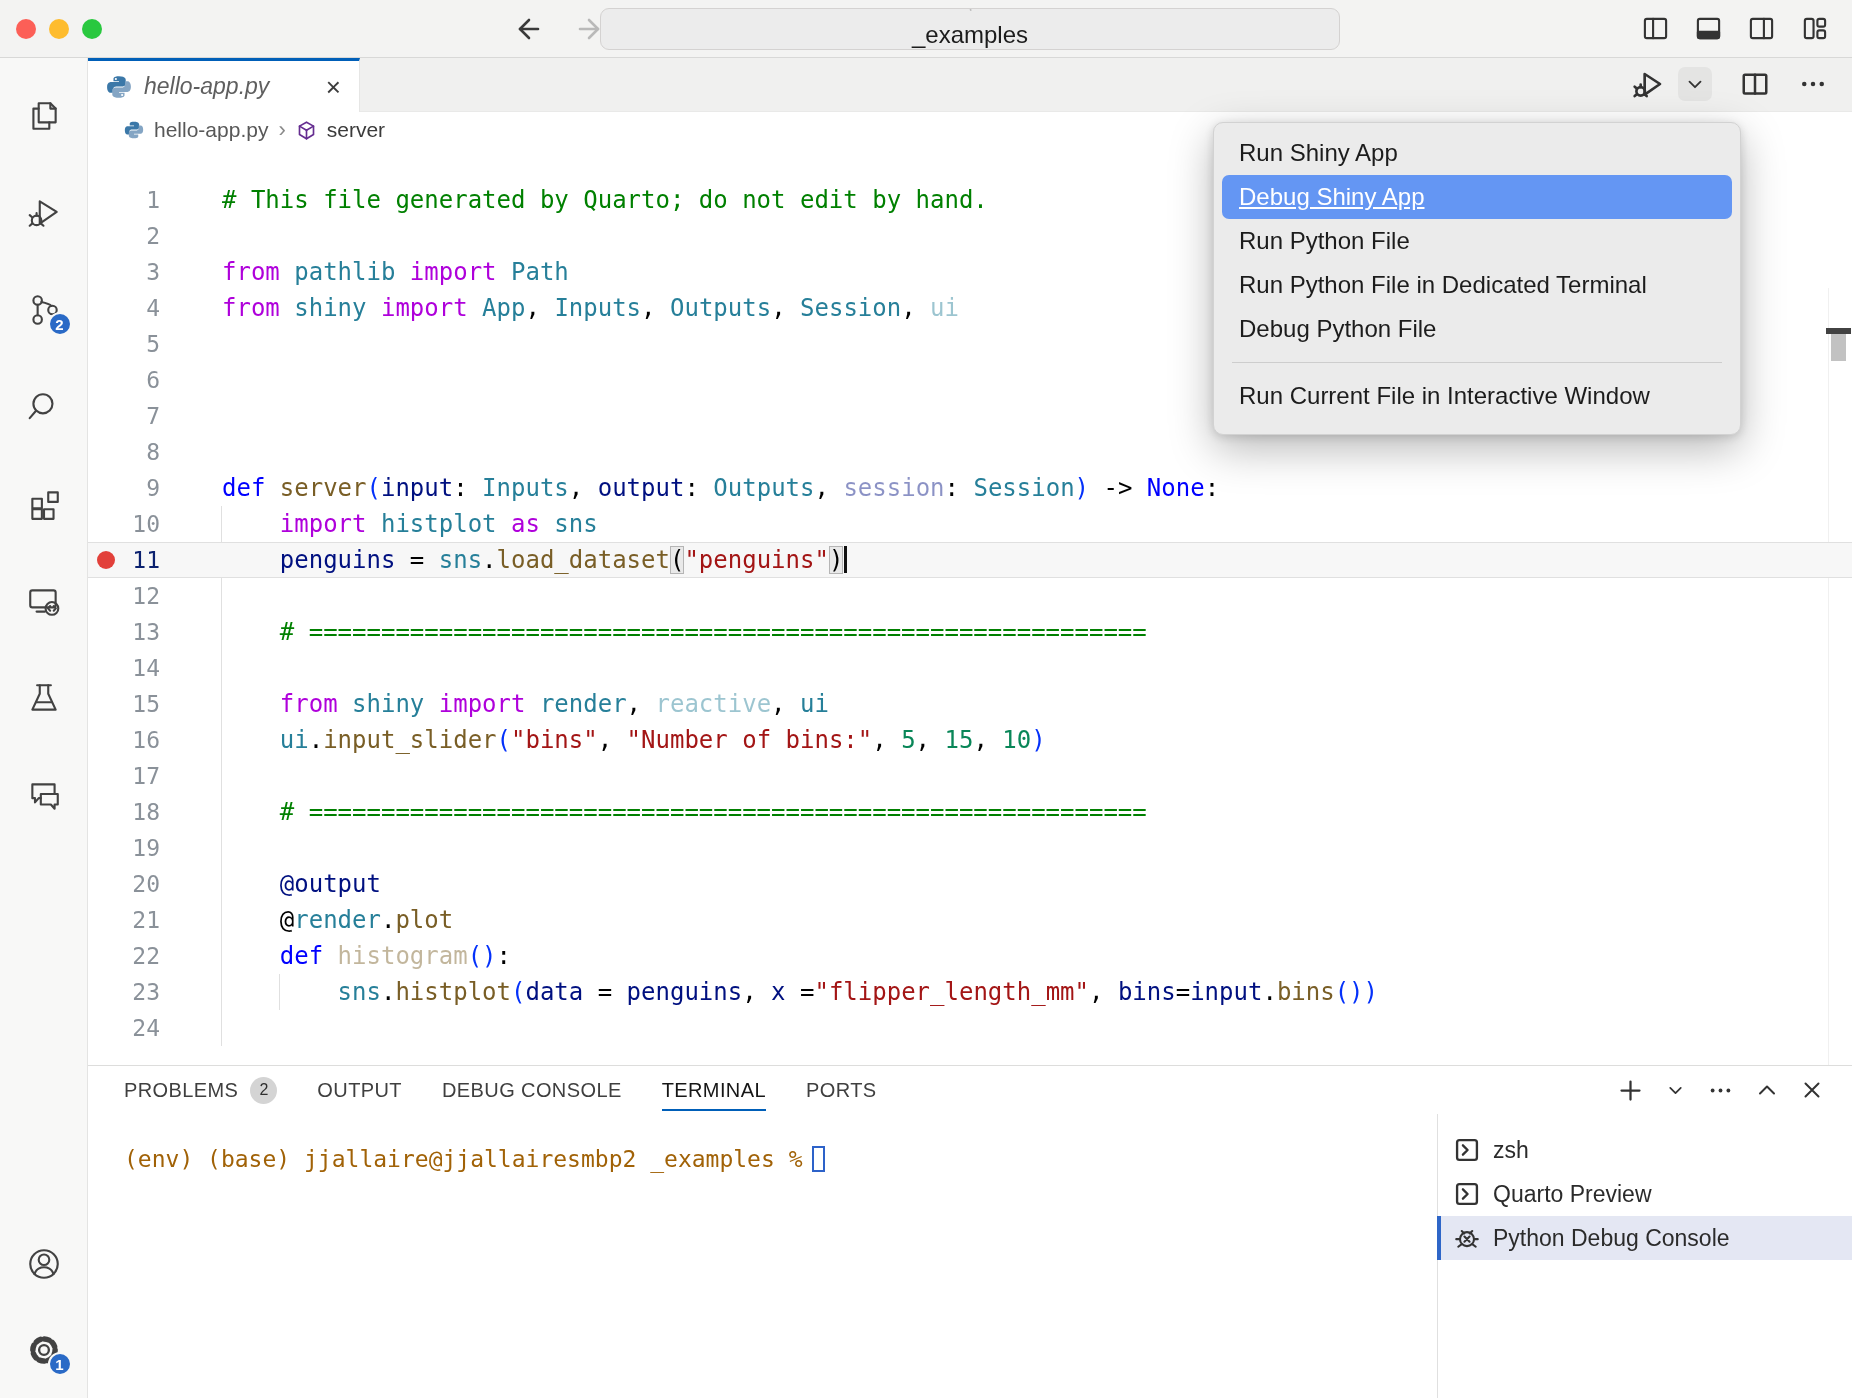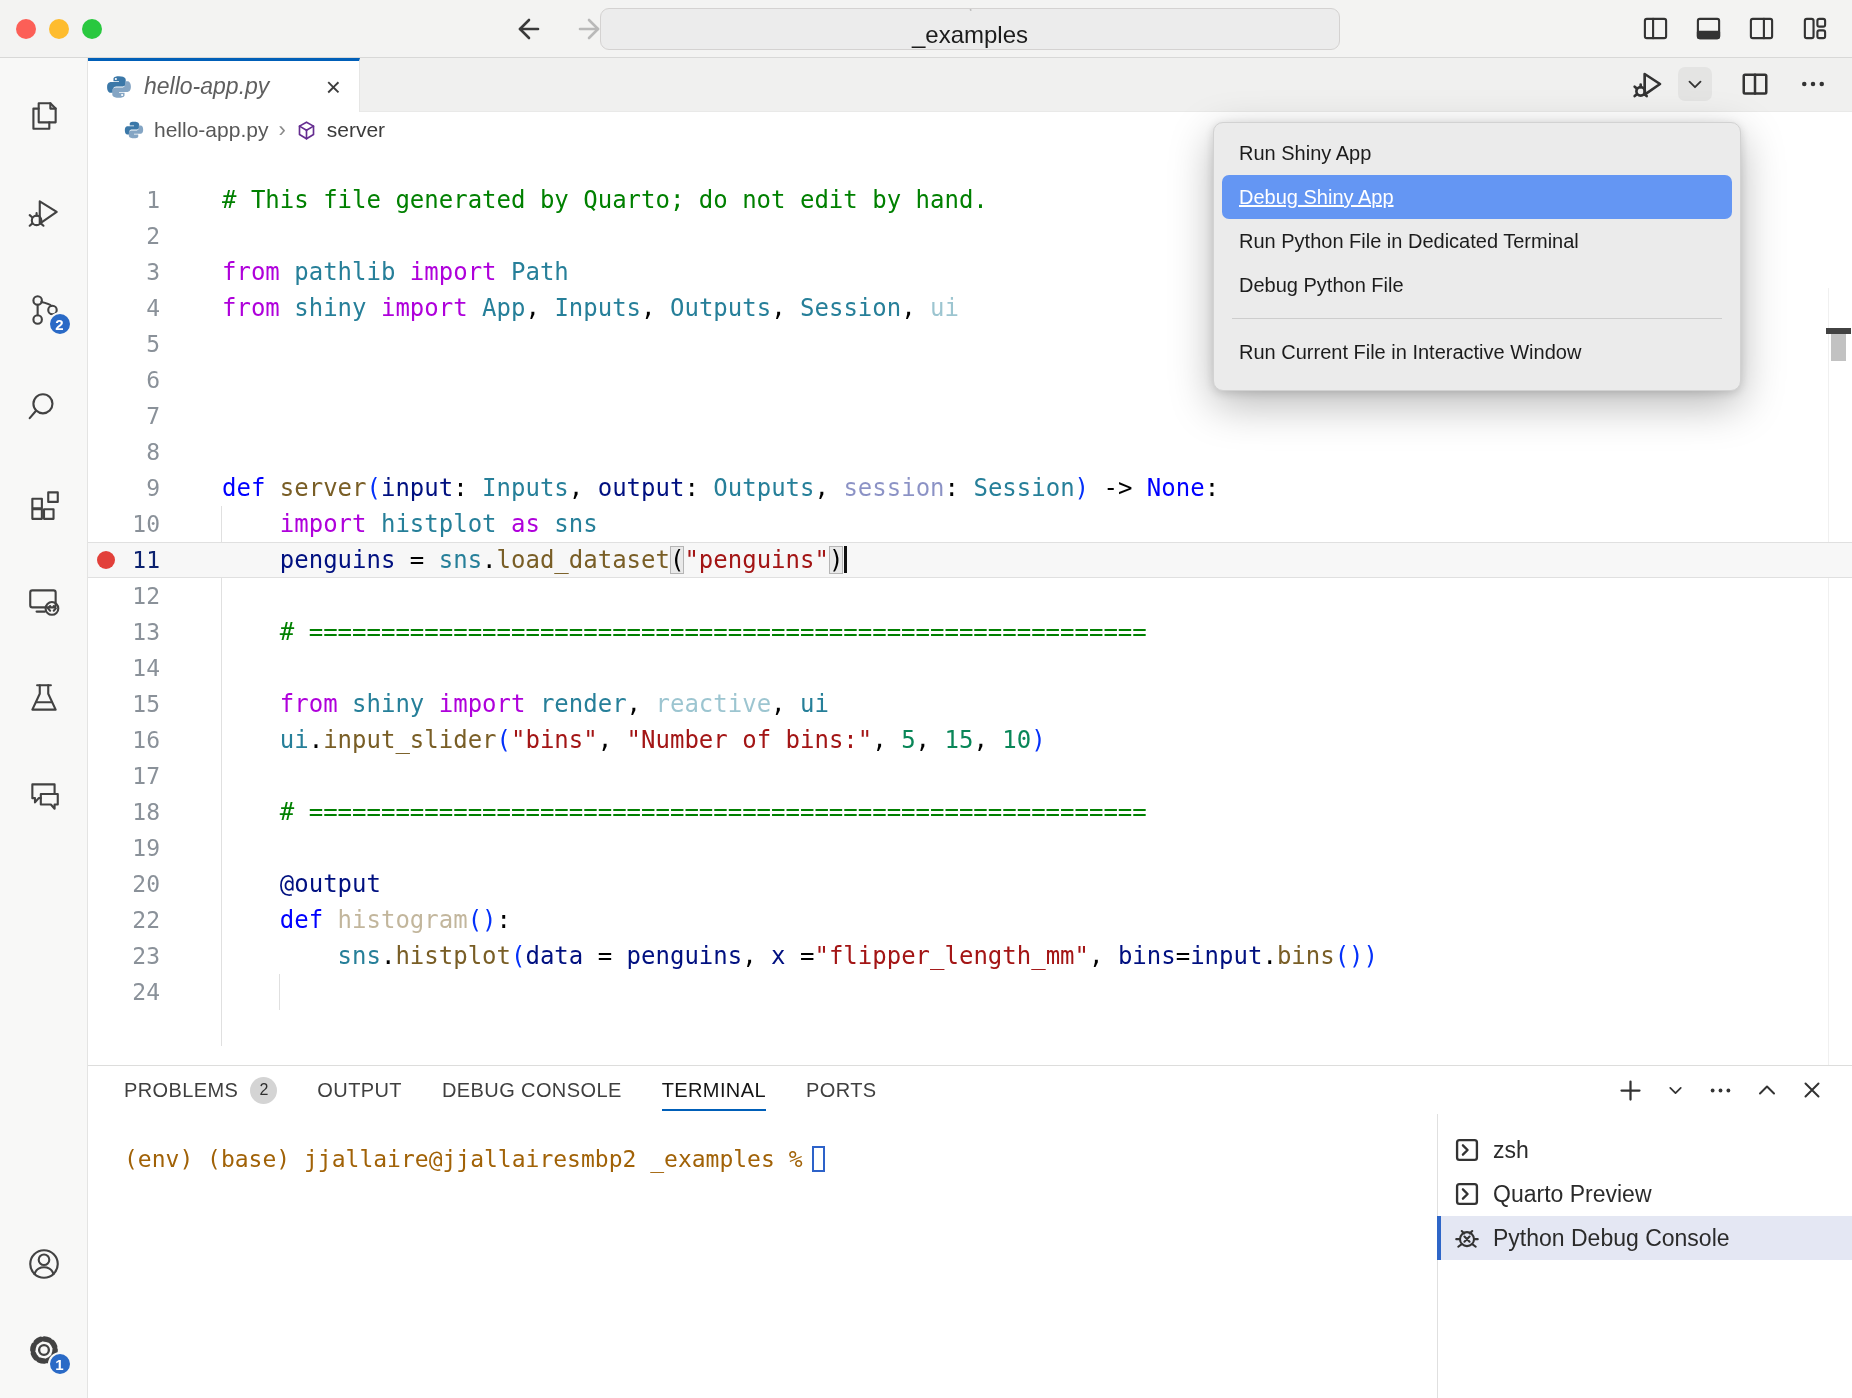--- a/index.html
+++ b/index.html
@@ -73,21 +73,21 @@
   .panel-body { flex:1; display:flex; min-height:0; }
   .term-main { flex:1; padding:32px 0 0 36px; font-family:"DejaVu Sans Mono", monospace; font-size:23px; color:#a16207; }
   .term-cursor { display:inline-block; width:13px; height:26px; border:2.5px solid #2d62c9; vertical-align:-5px; margin-left:9px; }
   .term-side { width:415px; flex:none; border-left:1px solid #e0e0e0; padding-top:14px; }
   .trow { height:44px; display:flex; align-items:center; gap:12px; padding-left:15px; font-size:23px; color:#2b2b2b; position:relative; }
   .trow.selected { background:#e4e7f3; }
   .trow.selected::before { content:""; position:absolute; left:-1px; top:0; bottom:0; width:4px; background:#2e66c8; }
 
   
   .menu { position:absolute; left:1213px; top:122px; width:528px; background:#ebebeb; border:1px solid #d2d2d2; border-radius:10px; padding:8px 0 16px; box-shadow:0 14px 44px rgba(0,0,0,.28), 0 2px 10px rgba(0,0,0,.14); z-index:50; }
-  .menu-item { height:44px; line-height:44px; margin:0 8px; padding:0 17px; border-radius:7px; font-size:20px; color:#1c1c1c; white-space:nowrap; }
+  .menu-item { height:44px; line-height:44px; margin:0 8px; padding:0 17px; border-radius:7px; font-size:24px; color:#1c1c1c; white-space:nowrap; }
   .menu-item.selected { background:#6496F3; color:#ffffff;text-decoration:underline; }
   .menu-sep { height:1px; background:#cdcdcd; margin:11px 18px; }
 
   .stroke-icon { stroke:#424242; fill:none; stroke-width:2; stroke-linecap:round; stroke-linejoin:round; }
   .dk { stroke:#333; }
 </style>
 </head>
 <body>
 
 <div class="titlebar">
@@ -371,20 +371,25 @@
         </div>
         <div class="code-line">
           <span class="gutter">19</span>
           <span class="gspace"></span>
           <span class="ct"></span>
         </div>
         <div class="code-line">
           <span class="gutter">20</span>
           <span class="gspace"></span>
           <span class="ct"><span class="tk p">    </span><span class="tk v">@output</span></span>
+        </div>
+        <div class="code-line">
+          <span class="gutter">21</span>
+          <span class="gspace"></span>
+          <span class="ct"><span class="tk p">    </span><span class="tk p">@</span><span class="tk t">render</span><span class="tk p">.</span><span class="tk f">plot</span></span>
         </div>
         <div class="code-line">
           <span class="gutter">22</span>
           <span class="gspace"></span>
           <span class="ct"><span class="tk p">    </span><span class="tk b">def </span><span class="tk f dim">histogram</span><span class="tk pb">()</span><span class="tk p">:</span></span>
         </div>
         <div class="code-line">
           <span class="gutter">23</span>
           <span class="gspace"></span>
           <span class="ct"><span class="tk p">        </span><span class="tk t">sns</span><span class="tk p">.</span><span class="tk f">histplot</span><span class="tk pb">(</span><span class="tk v">data</span><span class="tk p"> = </span><span class="tk v">penguins</span><span class="tk p">, </span><span class="tk v">x</span><span class="tk p"> =</span><span class="tk s">"flipper_length_mm"</span><span class="tk p">, </span><span class="tk v">bins</span><span class="tk p">=</span><span class="tk v">input</span><span class="tk p">.</span><span class="tk f">bins</span><span class="tk pb">()</span><span class="tk pb">)</span></span>
@@ -464,17 +469,18 @@
             </div>
           </div>
       </div>
     </div>
   </div>
 </div>
 
 <div class="menu" id="run-menu">
     <div class="menu-item">Run Shiny App</div>
     <div class="menu-item selected">Debug Shiny App</div>
+    <div class="menu-item">Run Python File</div>
     <div class="menu-item">Run Python File in Dedicated Terminal</div>
     <div class="menu-item">Debug Python File</div>
     <div class="menu-sep"></div>
     <div class="menu-item">Run Current File in Interactive Window</div>
   </div>
 
 </body></html>

